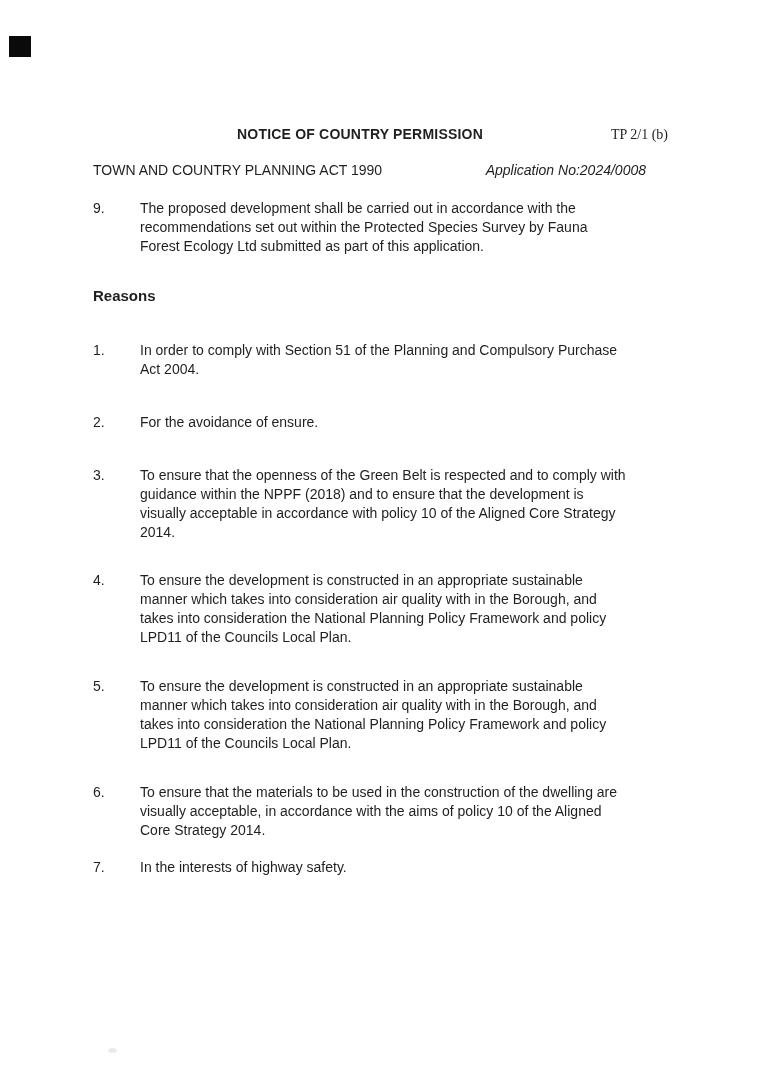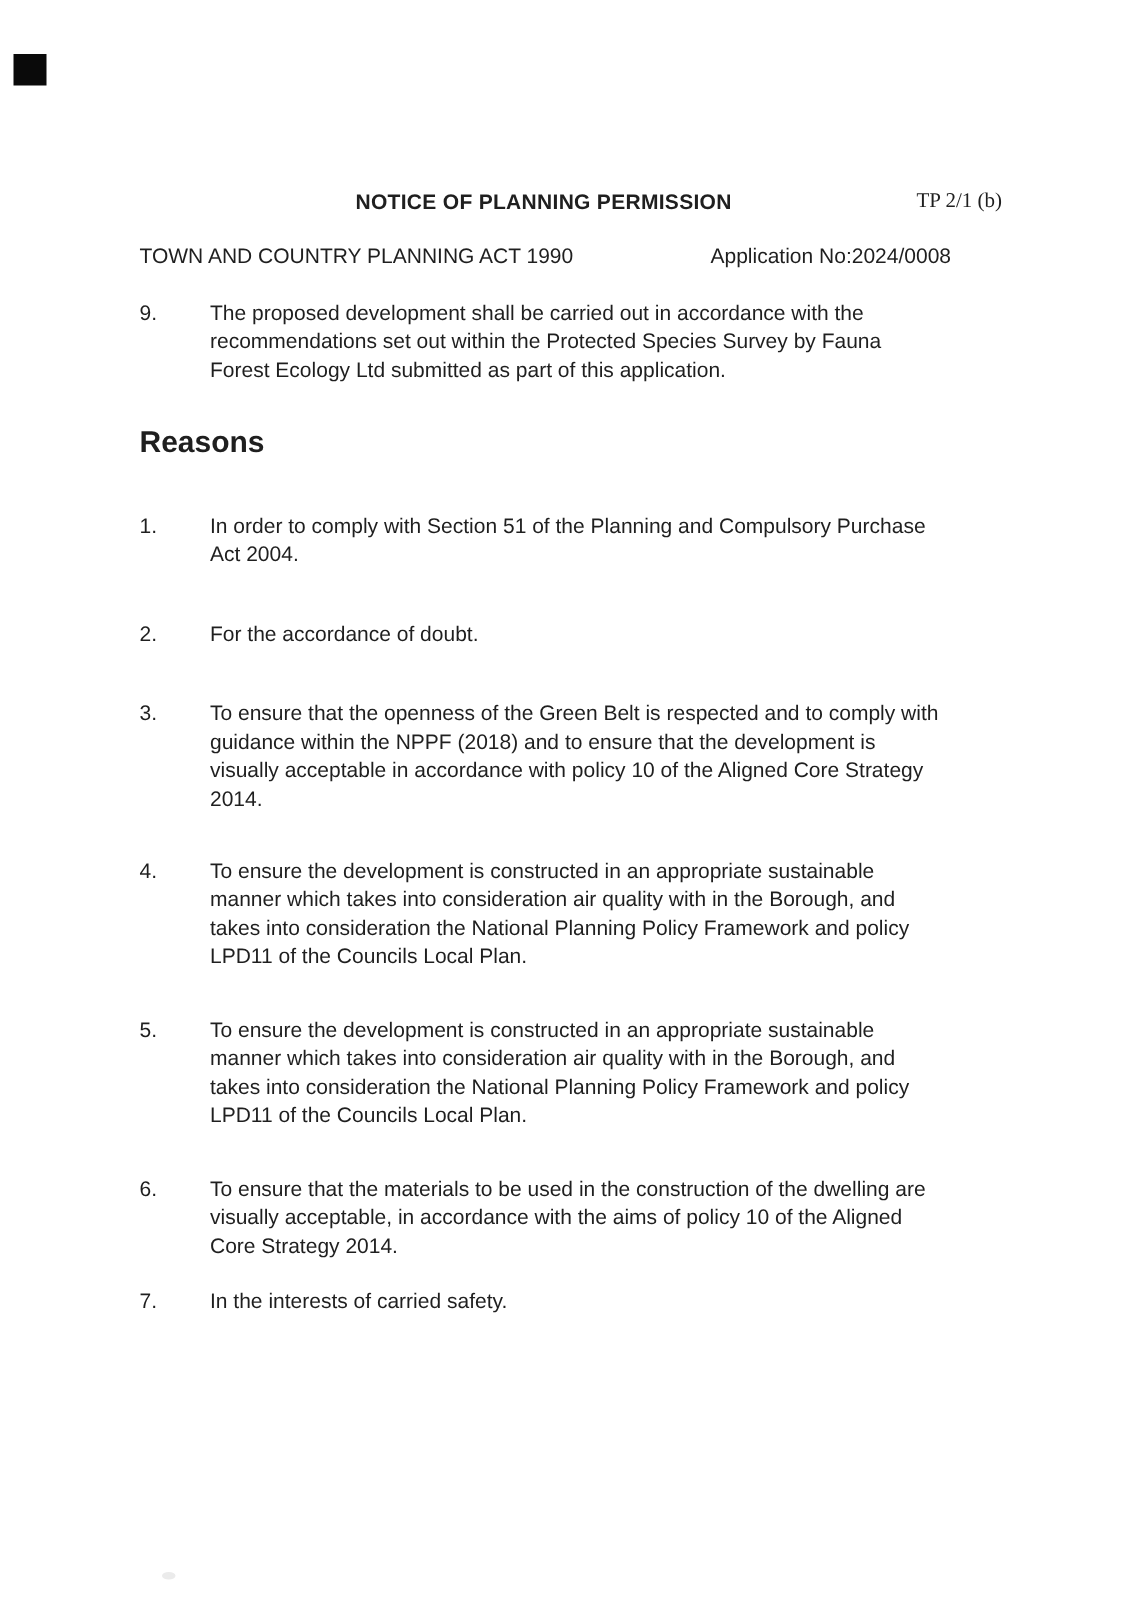--- a/index.html
+++ b/index.html
@@ -62,39 +62,40 @@
   .header-row-2 {
     position: relative;
     margin-top: 17px;
     height: 19px;
   }
   .act-title {
     display: inline-block;
   }
   .application-no {
     position: absolute;
-    right: 52px;
+    right: 40px;
     top: 0;
+    font-style: italic;
   }
   .item-row {
     display: flex;
     align-items: flex-start;
   }
   .item-number {
     width: 47px;
     flex: 0 0 47px;
   }
   .item-text {
     width: 558px;
     flex: 0 0 558px;
     white-space: pre-wrap;
   }
   .section-heading {
     font-weight: bold;
-    font-size: 20px;
+    font-size: 15px;
   }
   .cond-9   { margin-top: 19px; }
   .cond-10  { margin-top: 31px; }
   .reasons-heading { margin-top: 30px; }
   .reason-1 { margin-top: 36px; }
   .reason-2 { margin-top: 34px; }
   .reason-3 { margin-top: 34px; }
   .reason-4 { margin-top: 29px; }
   .reason-5 { margin-top: 30px; }
   .reason-6 { margin-top: 30px; }
@@ -102,21 +103,21 @@
 </style>
 </head>
 <body>
 
 <div class="scan-corner-mark"></div>
 <div class="scan-smudge"></div>
 
 <div class="page">
 
   <div class="header-row-1">
-    <span class="doc-title">NOTICE OF PLANNING PERMISSION</span>
+    <span class="doc-title">NOTICE OF COUNTRY PERMISSION</span>
     <span class="form-ref">TP 2/1 (b)</span>
   </div>
 
   <div class="header-row-2">
     <span class="act-title">TOWN AND COUNTRY PLANNING ACT 1990</span>
     <span class="application-no">Application No:2024/0008</span>
   </div>
 
   <div class="item-row cond-9">
     <span class="item-number">9.</span>
@@ -129,21 +130,21 @@
   <div class="section-heading reasons-heading">Reasons</div>
 
   <div class="item-row reason-1">
     <span class="item-number">1.</span>
     <span class="item-text">In order to comply with Section 51 of the Planning and Compulsory Purchase
 Act 2004.</span>
   </div>
 
   <div class="item-row reason-2">
     <span class="item-number">2.</span>
-    <span class="item-text">For the accordance of doubt.</span>
+    <span class="item-text">For the avoidance of ensure.</span>
   </div>
 
   <div class="item-row reason-3">
     <span class="item-number">3.</span>
     <span class="item-text">To ensure that the openness of the Green Belt is respected and to comply with
 guidance within the NPPF (2018) and to ensure that the development is
 visually acceptable in accordance with policy 10 of the Aligned Core Strategy
 2014.</span>
   </div>
 
@@ -165,16 +166,16 @@
 
   <div class="item-row reason-6">
     <span class="item-number">6.</span>
     <span class="item-text">To ensure that the materials to be used in the construction of the dwelling are
 visually acceptable, in accordance with the aims of policy 10 of the Aligned
 Core Strategy 2014.</span>
   </div>
 
   <div class="item-row reason-7">
     <span class="item-number">7.</span>
-    <span class="item-text">In the interests of carried safety.</span>
+    <span class="item-text">In the interests of highway safety.</span>
   </div>
 
 </div>
 
 </body></html>

